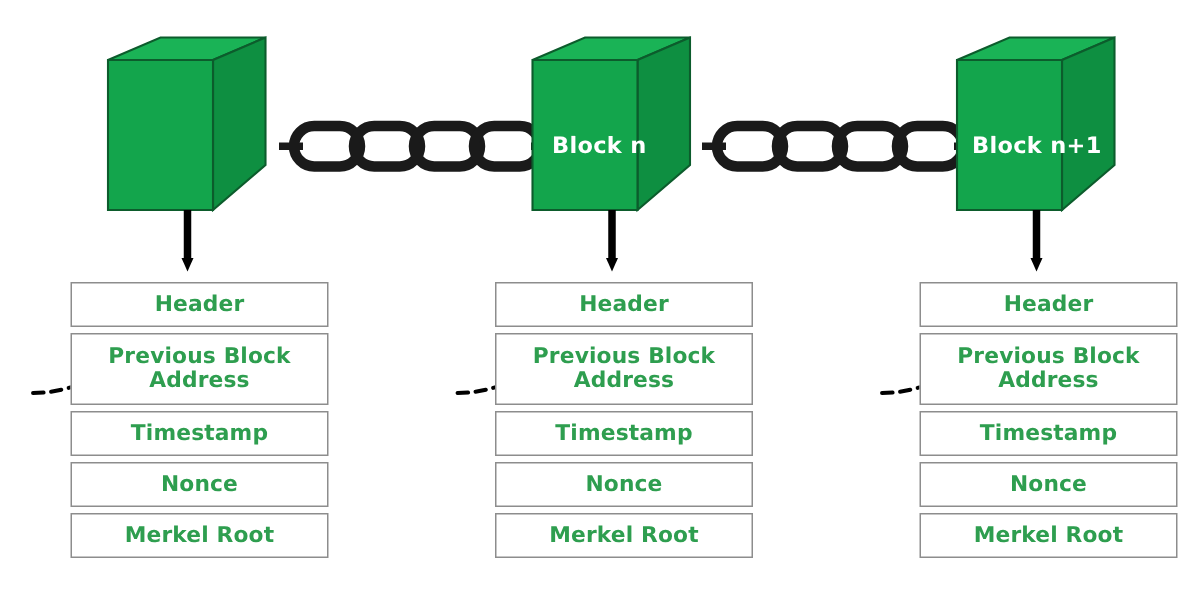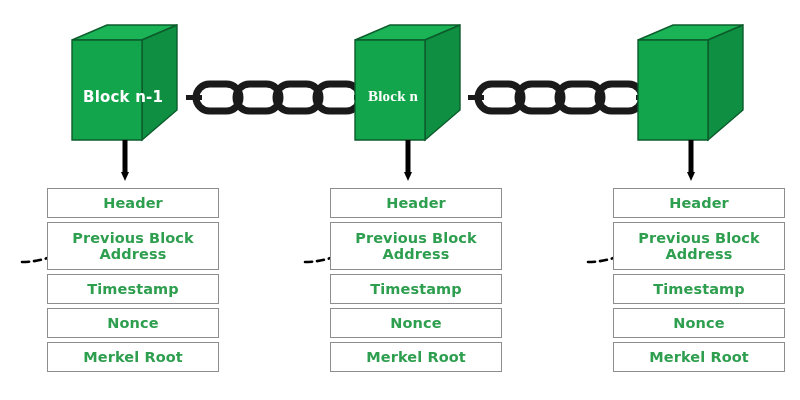--- a/index.html
+++ b/index.html
@@ -108,22 +108,22 @@
       <line x1="691" y1="140" x2="691" y2="173" marker-end="url(#solidhead)"></line>
     </g>
 
     <g fill="none" stroke="#000000" stroke-width="2.6" stroke-dasharray="7 5" stroke-linecap="round">
       <path d="M22,262 C52,262 70,246 95,243" marker-end="url(#dashhead)"></path>
       <path d="M305,262 C335,262 353,246 378,243" marker-end="url(#dashhead)"></path>
       <path d="M588,262 C618,262 636,246 661,243" marker-end="url(#dashhead)"></path>
     </g>
   </svg>
 
-  <span class="cubelabel" style="left:83px;top:88px;">Block n-1</span>
-  <span class="cubelabel" style="left:368px;top:88px;font-family:Liberation Serif, serif;">Block n</span>
+  <span class="cubelabel" style="left:368px;top:88px;">Block n</span>
+  <span class="cubelabel" style="left:648px;top:88px;">Block n+1</span>
 
   <div class="col" style="left:47px;top:188px;">
     <div class="fieldbox h1">
       <span>Header</span>
     </div>
     <div class="fieldbox h2">
       <span style="display:block;">
         <span style="display:block;">Previous Block</span>
         <span style="display:block;">Address</span>
       </span>

